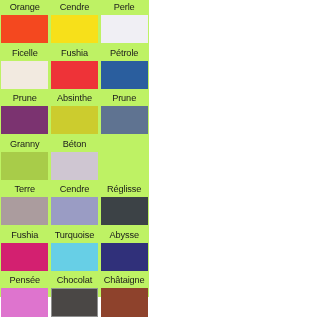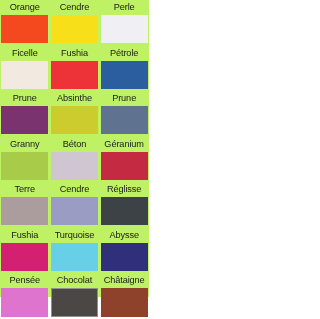--- a/index.html
+++ b/index.html
@@ -106,24 +106,20 @@
   </div>
   <div class="swatch-row">
     <div class="swatch-cell">
       <div class="swatch-label">Granny</div>
       <div class="swatch-chip" style="background-color: rgb(168, 204, 73);"></div>
     </div>
     <div class="swatch-cell">
       <div class="swatch-label">Béton</div>
       <div class="swatch-chip" style="background-color: rgb(207, 198, 210);"></div>
     </div>
-    <div class="swatch-cell">
-      <div class="swatch-label">Géranium</div>
-      <div class="swatch-chip" style="background-color: rgb(196, 43, 67);"></div>
-    </div>
   </div>
   <div class="swatch-row">
     <div class="swatch-cell">
       <div class="swatch-label">Terre</div>
       <div class="swatch-chip" style="background-color: rgb(171, 156, 158);"></div>
     </div>
     <div class="swatch-cell">
       <div class="swatch-label">Cendre</div>
       <div class="swatch-chip" style="background-color: rgb(154, 156, 196);"></div>
     </div>

